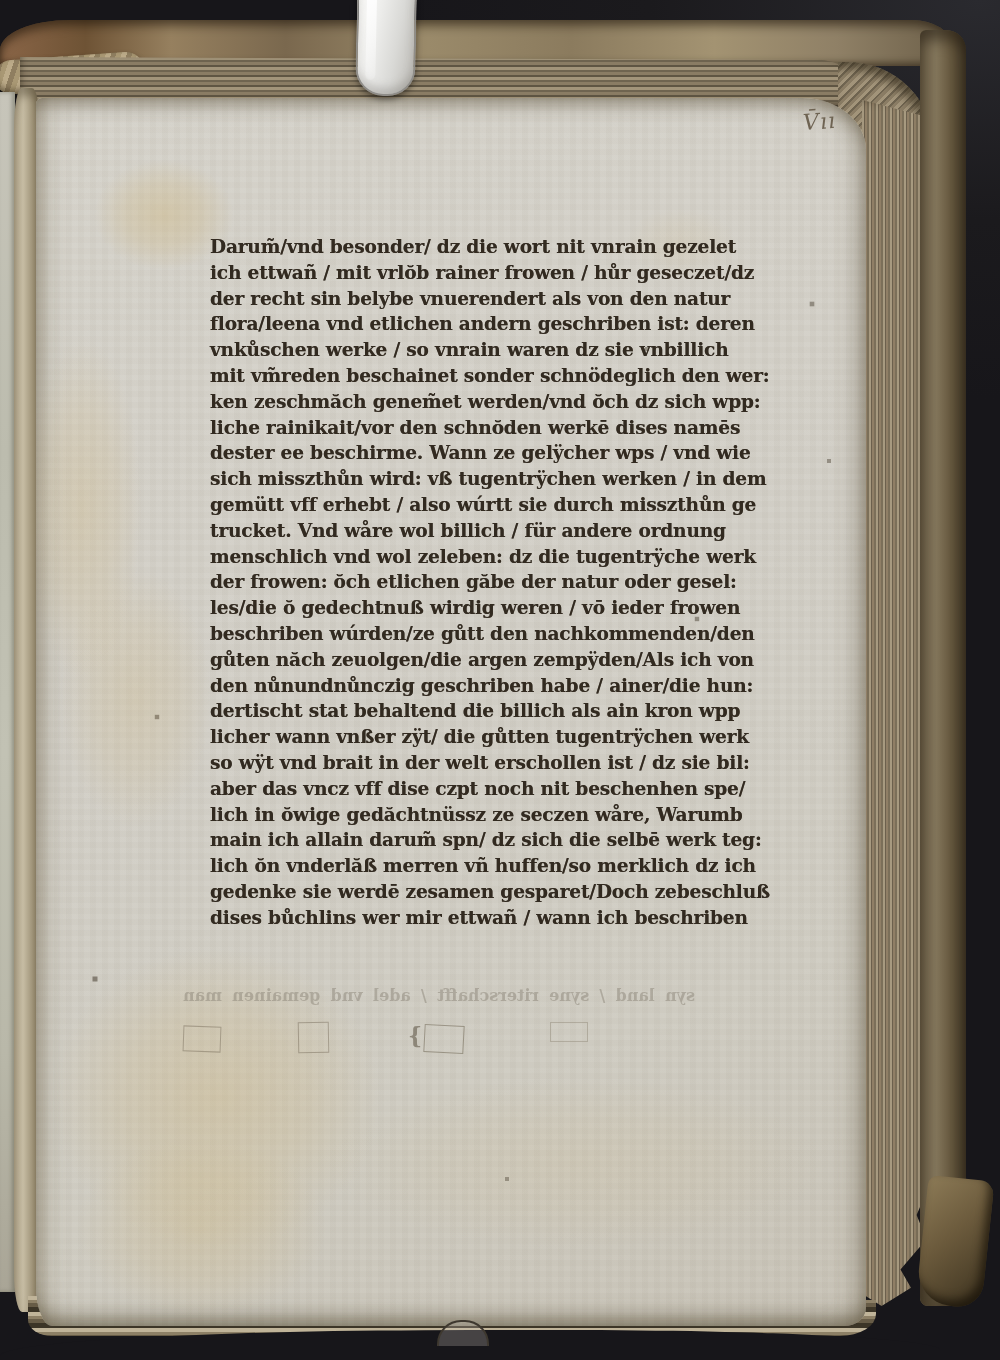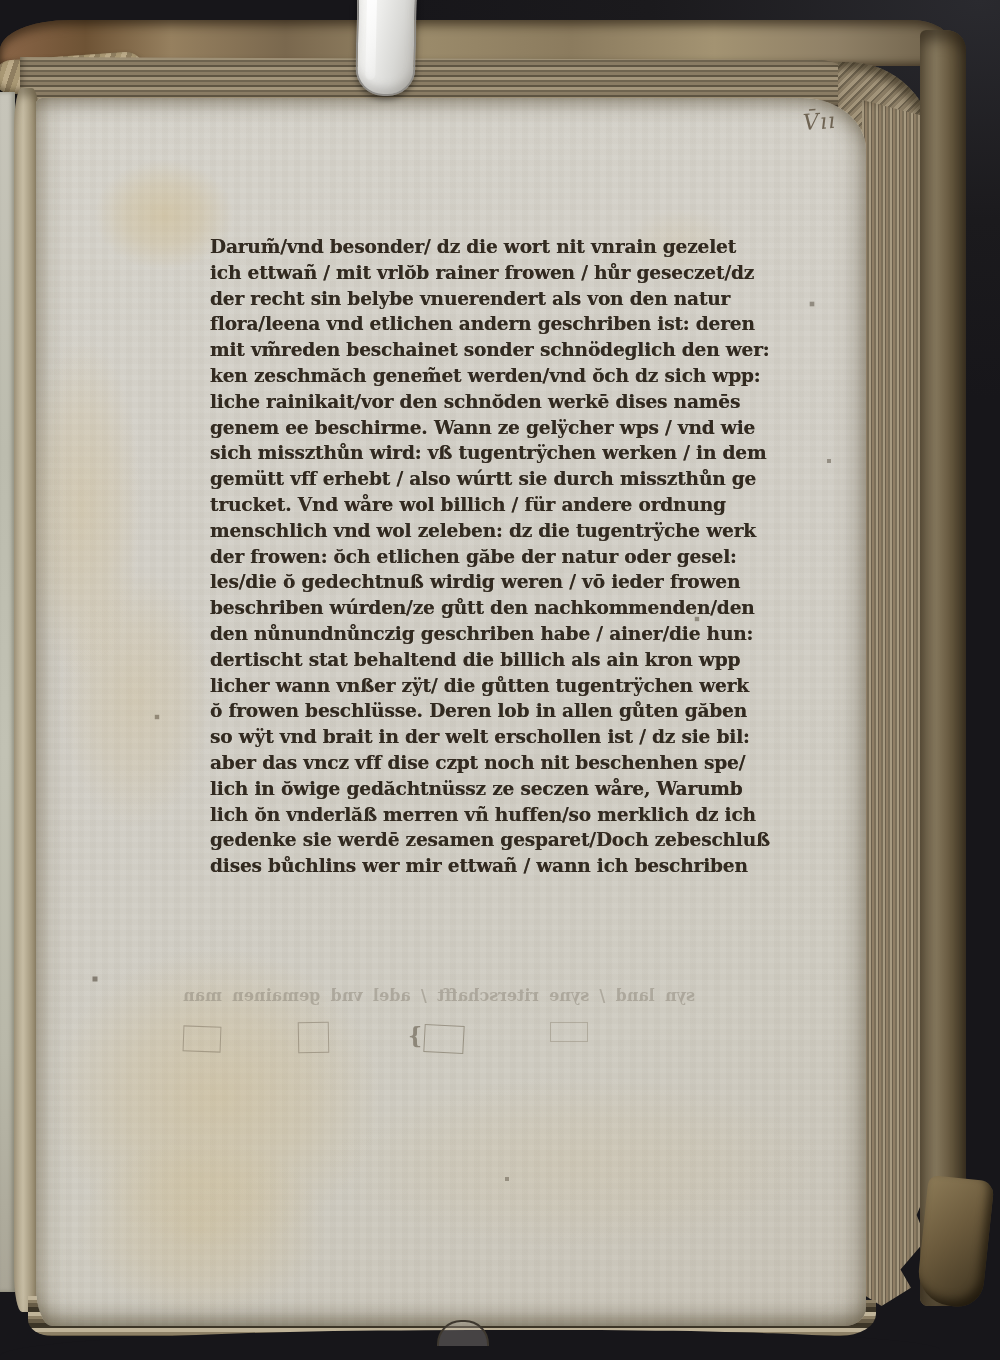--- a/index.html
+++ b/index.html
@@ -161,38 +161,40 @@
     <div class="stain" style="left:590px;top:110px;width:110px;height:70px;opacity:.3;"></div>
     <div class="specks"></div>
 
     <div class="folio">V̄ıı</div>
 
     <div class="text-block">
         <div class="tline">Darum̃/vnd besonder/ dz die wort nit vnrain gezelet</div>
         <div class="tline">ich ettwañ / mit vrlŏb rainer frowen / hůr geseczet/dz</div>
         <div class="tline">der recht sin belybe vnuerendert als von den natur</div>
         <div class="tline">flora/leena vnd etlichen andern geschriben ist: deren</div>
+        <div class="tline">vnkůschen werke / so vnrain waren dz sie vnbillich</div>
         <div class="tline">mit vm̃reden beschainet sonder schnödeglich den wer:</div>
         <div class="tline">ken zeschmăch genem̃et werden/vnd ŏch dz sich wpp:</div>
         <div class="tline">liche rainikait/vor den schnŏden werkē dises namēs</div>
-        <div class="tline">genem ee beschirme. Wann ze gelÿcher wps / vnd wie</div>
+        <div class="tline">dester ee beschirme. Wann ze gelÿcher wps / vnd wie</div>
         <div class="tline">sich misszthůn wird: vß tugentrÿchen werken / in dem</div>
         <div class="tline">gemütt vff erhebt / also wúrtt sie durch misszthůn ge</div>
         <div class="tline">trucket. Vnd wåre wol billich / für andere ordnung</div>
         <div class="tline">menschlich vnd wol zeleben: dz die tugentrÿche werk</div>
         <div class="tline">der frowen: ŏch etlichen găbe der natur oder gesel:</div>
         <div class="tline">les/die ŏ gedechtnuß wirdig weren / vō ieder frowen</div>
         <div class="tline">beschriben wúrden/ze gůtt den nachkommenden/den</div>
+        <div class="tline">gůten năch zeuolgen/die argen zempÿden/Als ich von</div>
         <div class="tline">den nůnundnůnczig geschriben habe / ainer/die hun:</div>
         <div class="tline">dertischt stat behaltend die billich als ain kron wpp</div>
         <div class="tline">licher wann vnßer zÿt/ die gůtten tugentrÿchen werk</div>
-        <div class="tline">ŏ frowen beschlüsse. Deren lob in allen gůten găben</div>
         <div class="tline">so wÿt vnd brait in der welt erschollen ist / dz sie bil:</div>
         <div class="tline">aber das vncz vff dise czpt noch nit beschenhen spe/</div>
         <div class="tline">lich in ŏwige gedăchtnüssz ze seczen wåre, Warumb</div>
+        <div class="tline">main ich allain darum̃ spn/ dz sich die selbē werk teg:</div>
         <div class="tline">lich ŏn vnderlăß merren vñ huffen/so merklich dz ich</div>
         <div class="tline">gedenke sie werdē zesamen gesparet/Doch zebeschluß</div>
         <div class="tline">dises bůchlins wer mir ettwañ / wann ich beschriben</div>
       </div>
 
     <div class="showthrough">syn land / syne riterschafft / adel vnd gemainen man</div>
 
     <div class="sq sq1"></div>
     <div class="sq sq2"></div>
     <div class="brace">{</div>

